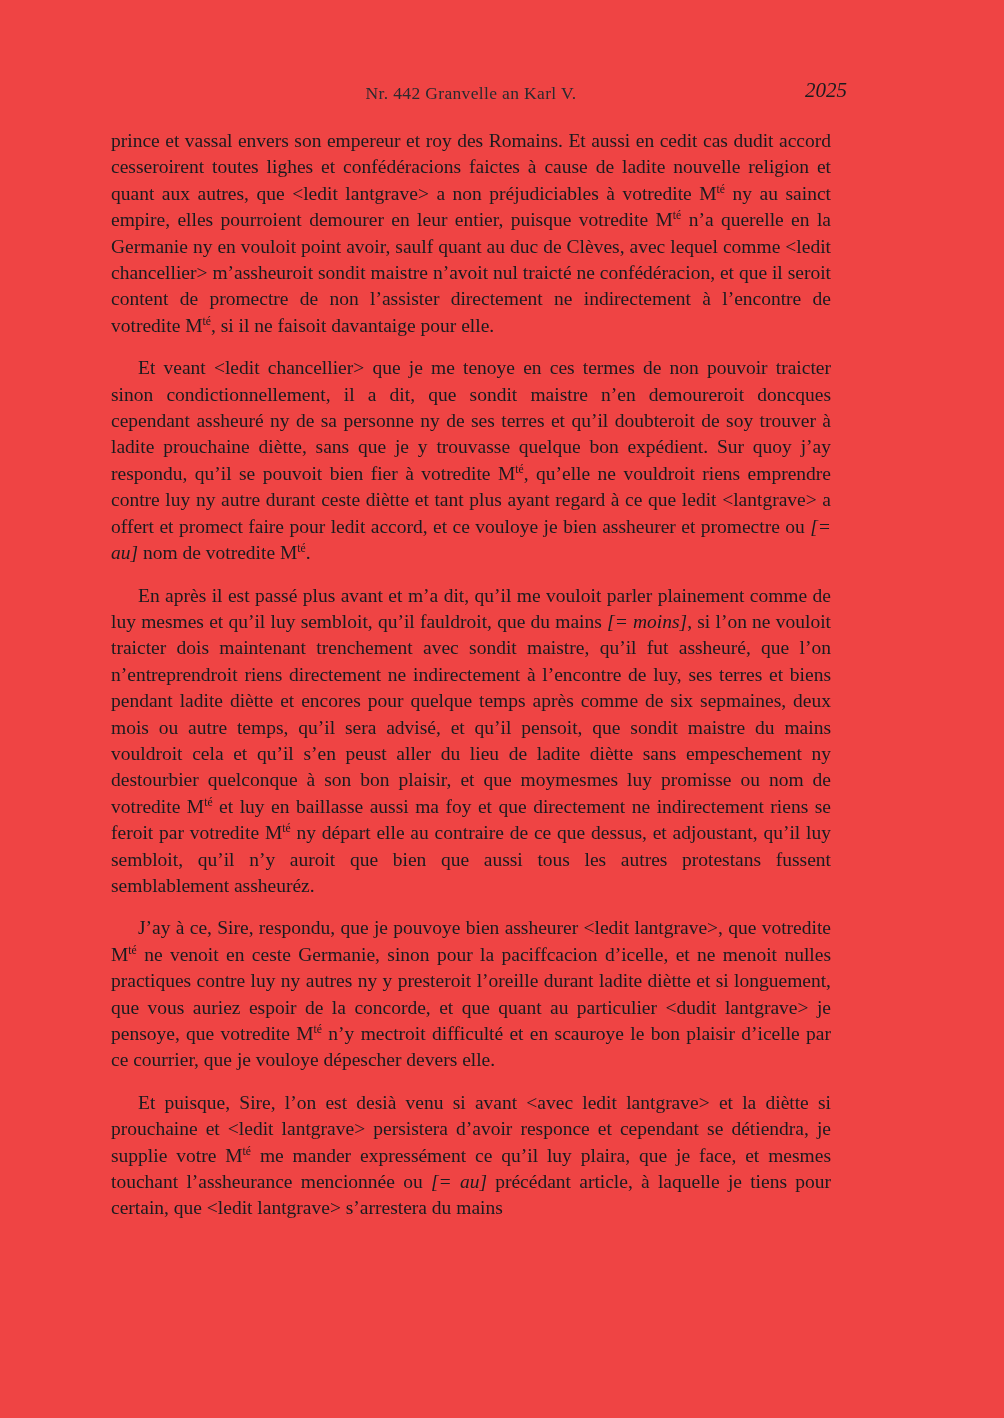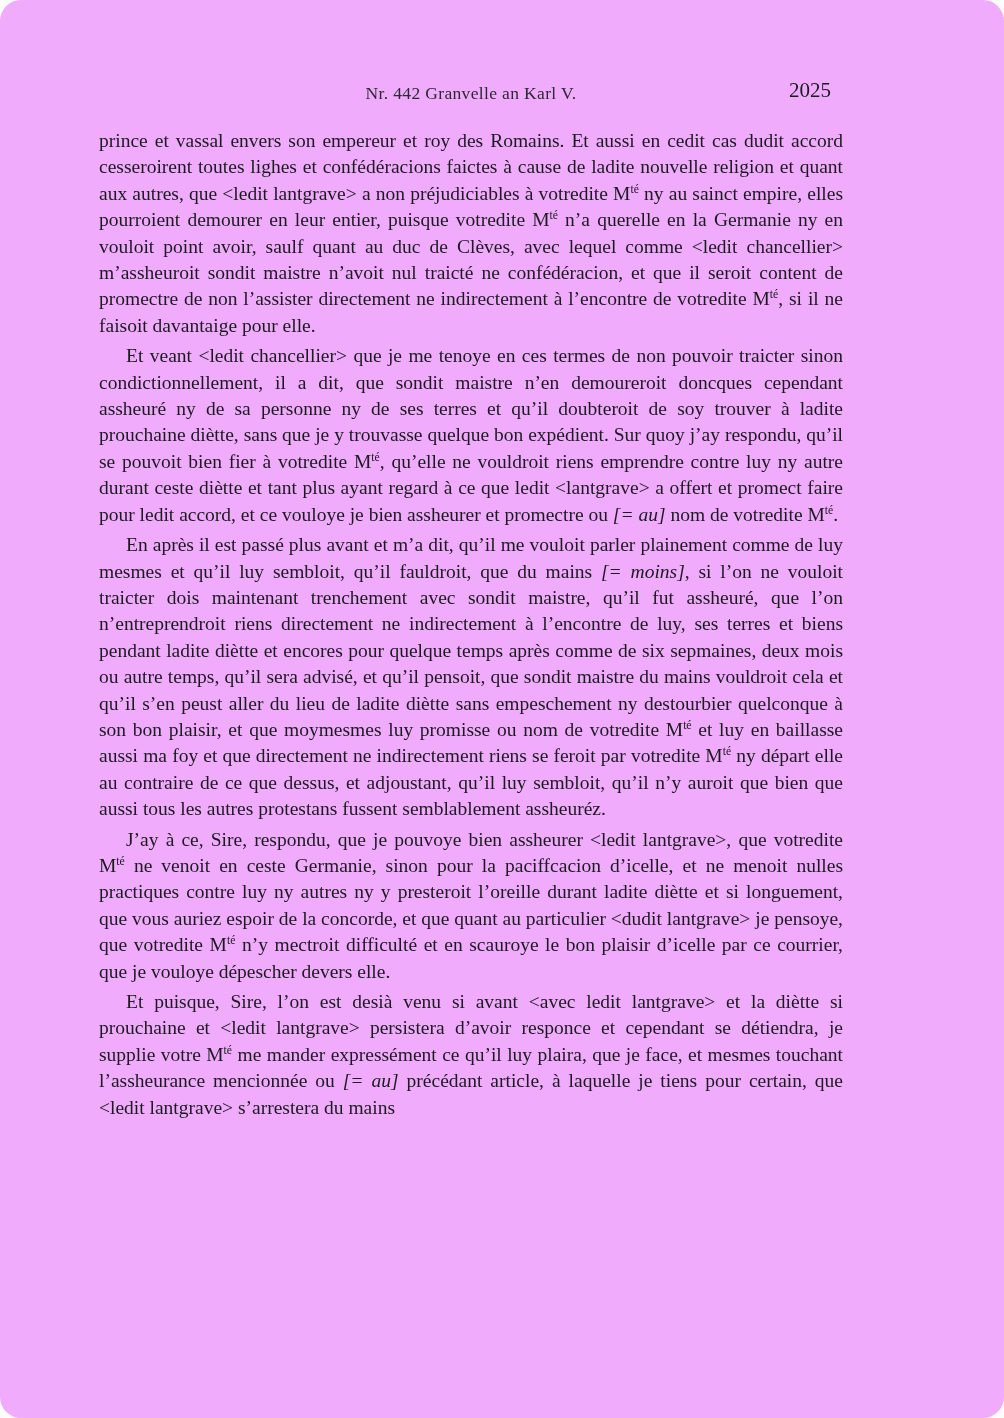--- a/index.html
+++ b/index.html
@@ -11,22 +11,21 @@
     height: 1418px;
     background: #fcfcfa;
     color: #1b1b1e;
     font-family: "Liberation Serif", "DejaVu Serif", serif;
     overflow: hidden;
   }
   .page {
     position: relative;
     width: 1004px;
     height: 1418px;
-    background: #f0abfc;
-    border-radius: 21px;
+    background: #ef4444;
   }
   .content {
     position: absolute;
     left: 95px;
     top: 80px;
     width: 752px;
   }
   .page-header {
     position: relative;
     height: 32px;
@@ -37,34 +36,35 @@
     left: 0;
     right: 0;
     top: 3px;
     text-align: center;
     font-size: 17.5px;
     letter-spacing: 0.02em;
     color: #2a2a2e;
   }
   .page-number {
     position: absolute;
-    right: 16px;
+    right: 0;
     top: -2px;
     font-size: 21px;
     color: #1b1b1e;
+    font-style: italic;
   }
   .body-text {
     font-size: 19.5px;
     line-height: 26.4px;
     text-align: justify;
     text-justify: inter-word;
     hyphens: none;
   }
   p.para {
-    margin: 4px;
+    margin: 16px;
     padding: 0;
   }
   p.para.indent {
     text-indent: 27px;
   }
   .body-text sup {
     font-size: 0.6em;
     line-height: 0;
     vertical-align: super;
   }

